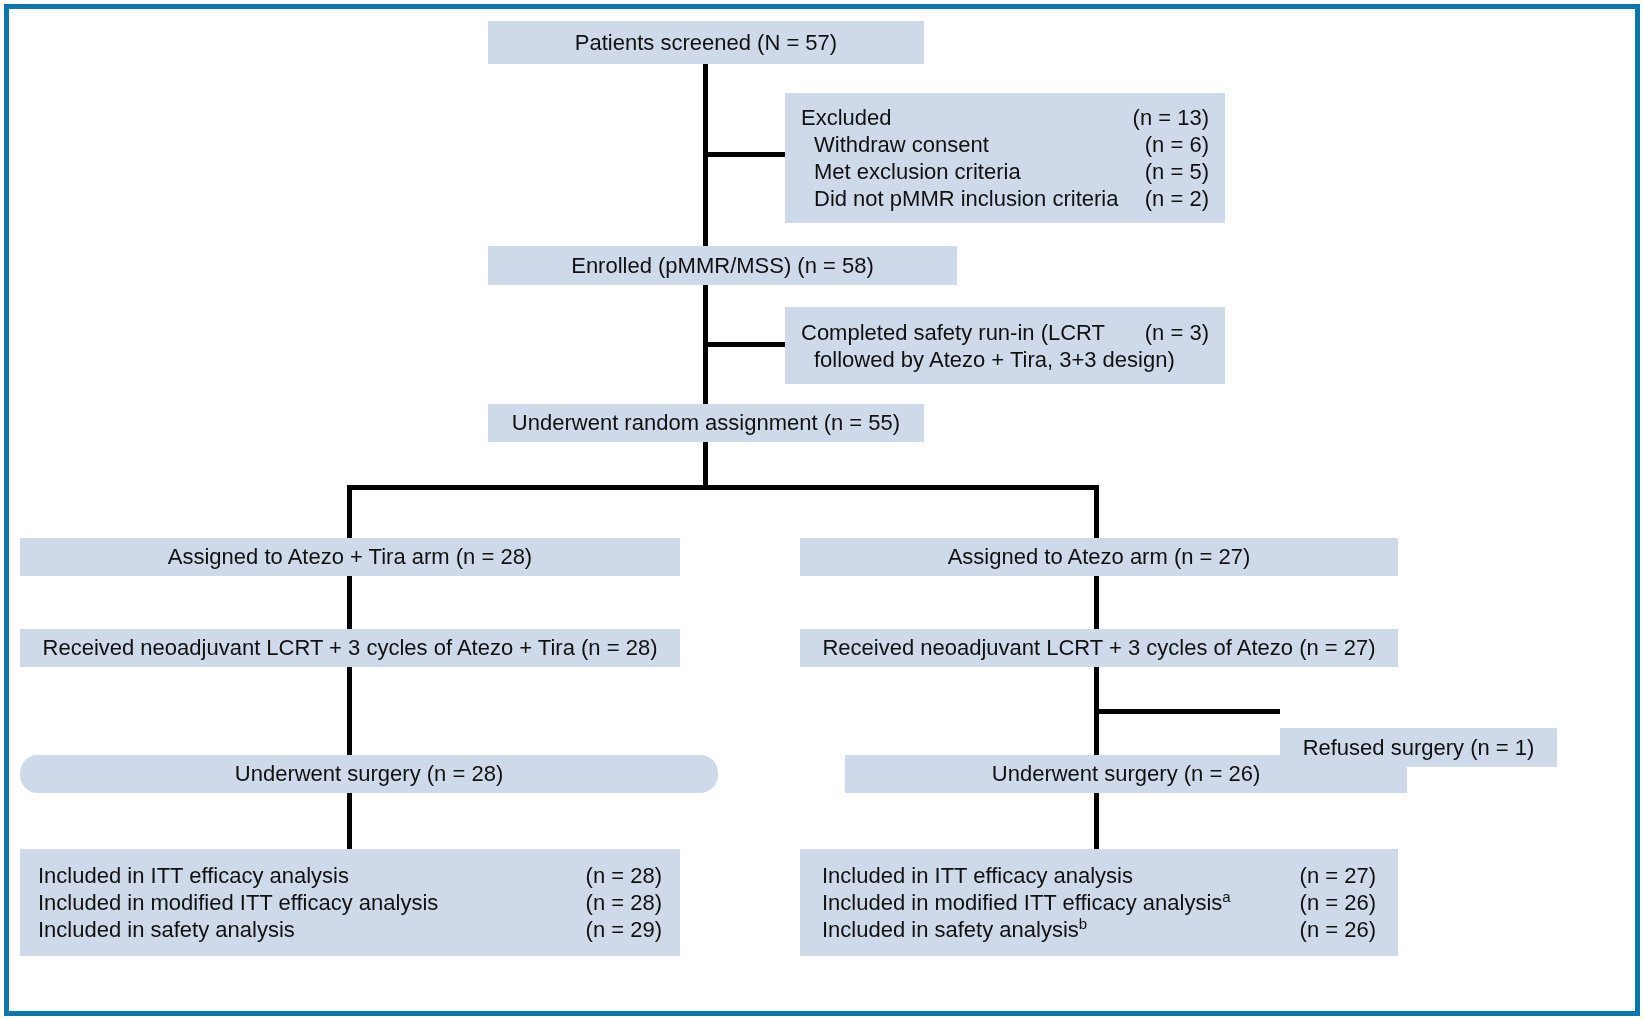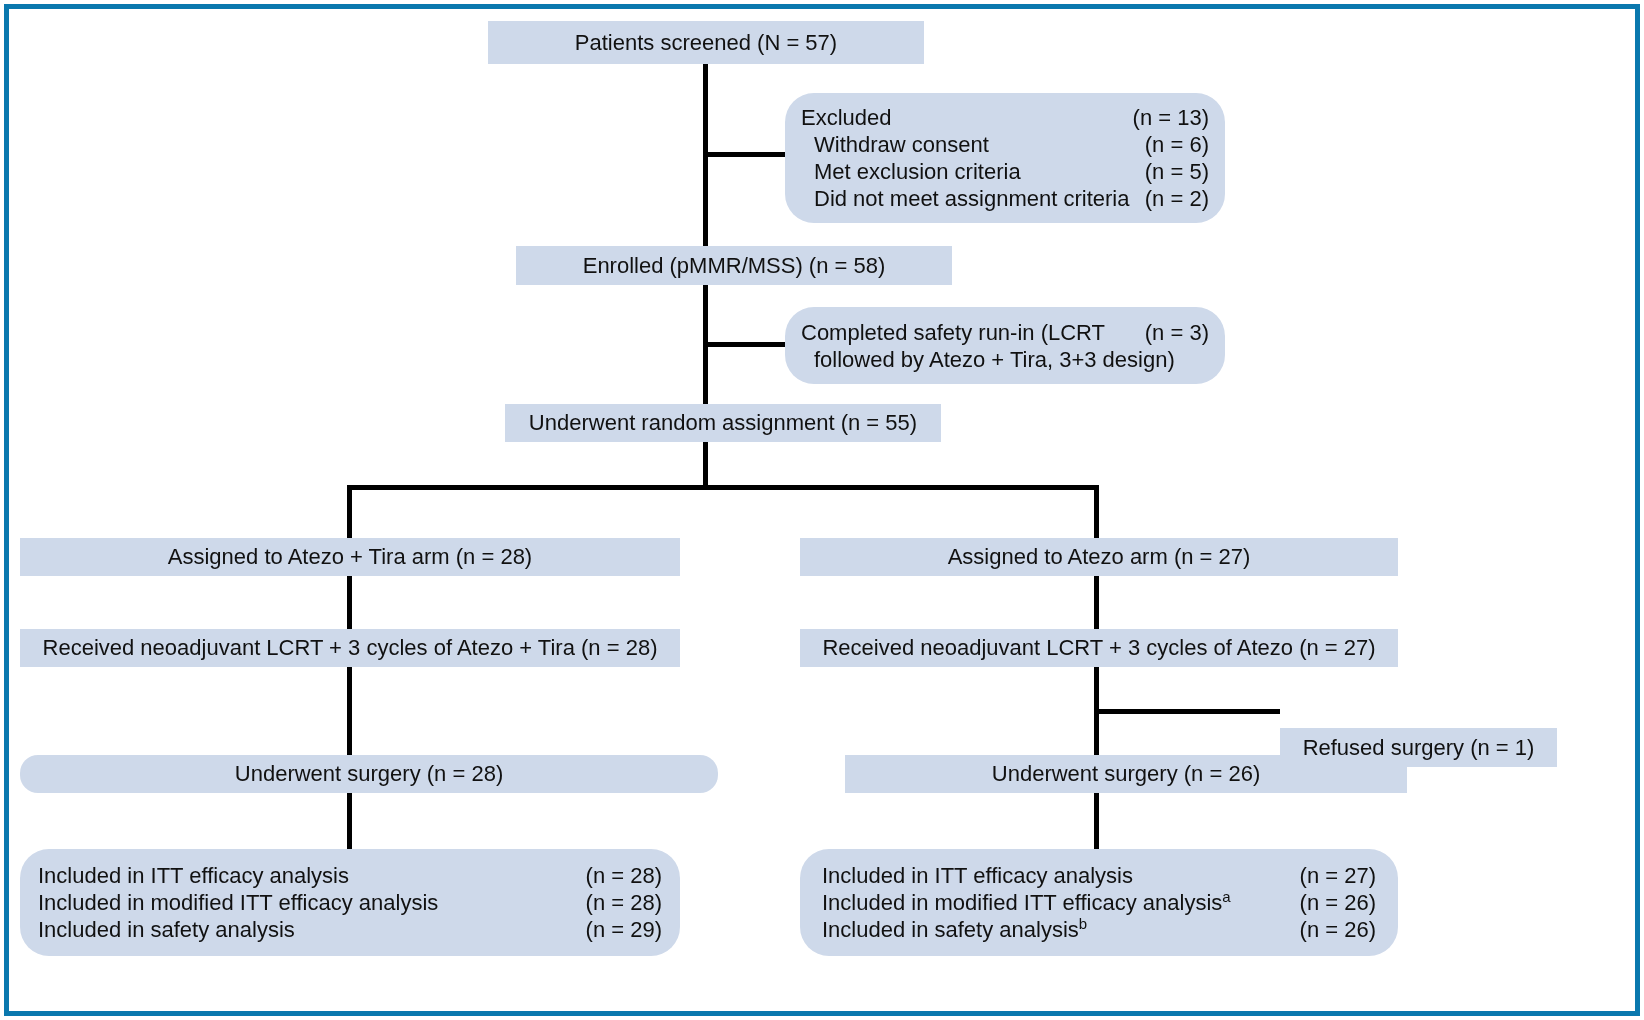--- a/index.html
+++ b/index.html
@@ -35,21 +35,20 @@
     display: flex;
     align-items: center;
     justify-content: center;
     white-space: nowrap;
   }
   .box.rows {
     display: flex;
     flex-direction: column;
     justify-content: center;
     padding: 8px 16px;
-    border-radius: 29px;
   }
   .row {
     display: flex;
     justify-content: space-between;
     align-items: baseline;
     line-height: 27px;
     white-space: nowrap;
   }
   .row .lbl.indent { padding-left: 13px; }
   .row .nval { text-align: right; }
@@ -95,40 +94,40 @@
     </div>
     <div class="row">
       <span class="lbl indent">Withdraw consent</span>
       <span class="nval">(n = 6)</span>
     </div>
     <div class="row">
       <span class="lbl indent">Met exclusion criteria</span>
       <span class="nval">(n = 5)</span>
     </div>
     <div class="row">
-      <span class="lbl indent">Did not meet assignment criteria</span>
+      <span class="lbl indent">Did not pMMR inclusion criteria</span>
       <span class="nval">(n = 2)</span>
     </div>
   </div>
 
-  <div class="box center" style="left:488px; top:246px; width:436px; height:39px;margin-left:28px;">
+  <div class="box center" style="left:488px; top:246px; width:469px; height:39px;">
     <span>Enrolled (pMMR/MSS) (n = 58)</span>
   </div>
 
   <div class="box rows" style="left:785px; top:307px; width:440px; height:77px;">
     <div class="row">
       <span class="lbl">Completed safety run-in (LCRT</span>
       <span class="nval">(n = 3)</span>
     </div>
     <div class="row">
       <span class="lbl indent">followed by Atezo + Tira, 3+3 design)</span>
     </div>
   </div>
 
-  <div class="box center" style="left:488px; top:404px; width:436px; height:38px;margin-left:17px;">
+  <div class="box center" style="left:488px; top:404px; width:436px; height:38px;">
     <span>Underwent random assignment (n = 55)</span>
   </div>
 
   <div class="box center" style="left:20px; top:538px; width:660px; height:38px;">
     <span>Assigned to Atezo + Tira arm (n = 28)</span>
   </div>
 
   <div class="box center" style="left:800px; top:538px; width:598px; height:38px;">
     <span>Assigned to Atezo arm (n = 27)</span>
   </div>

